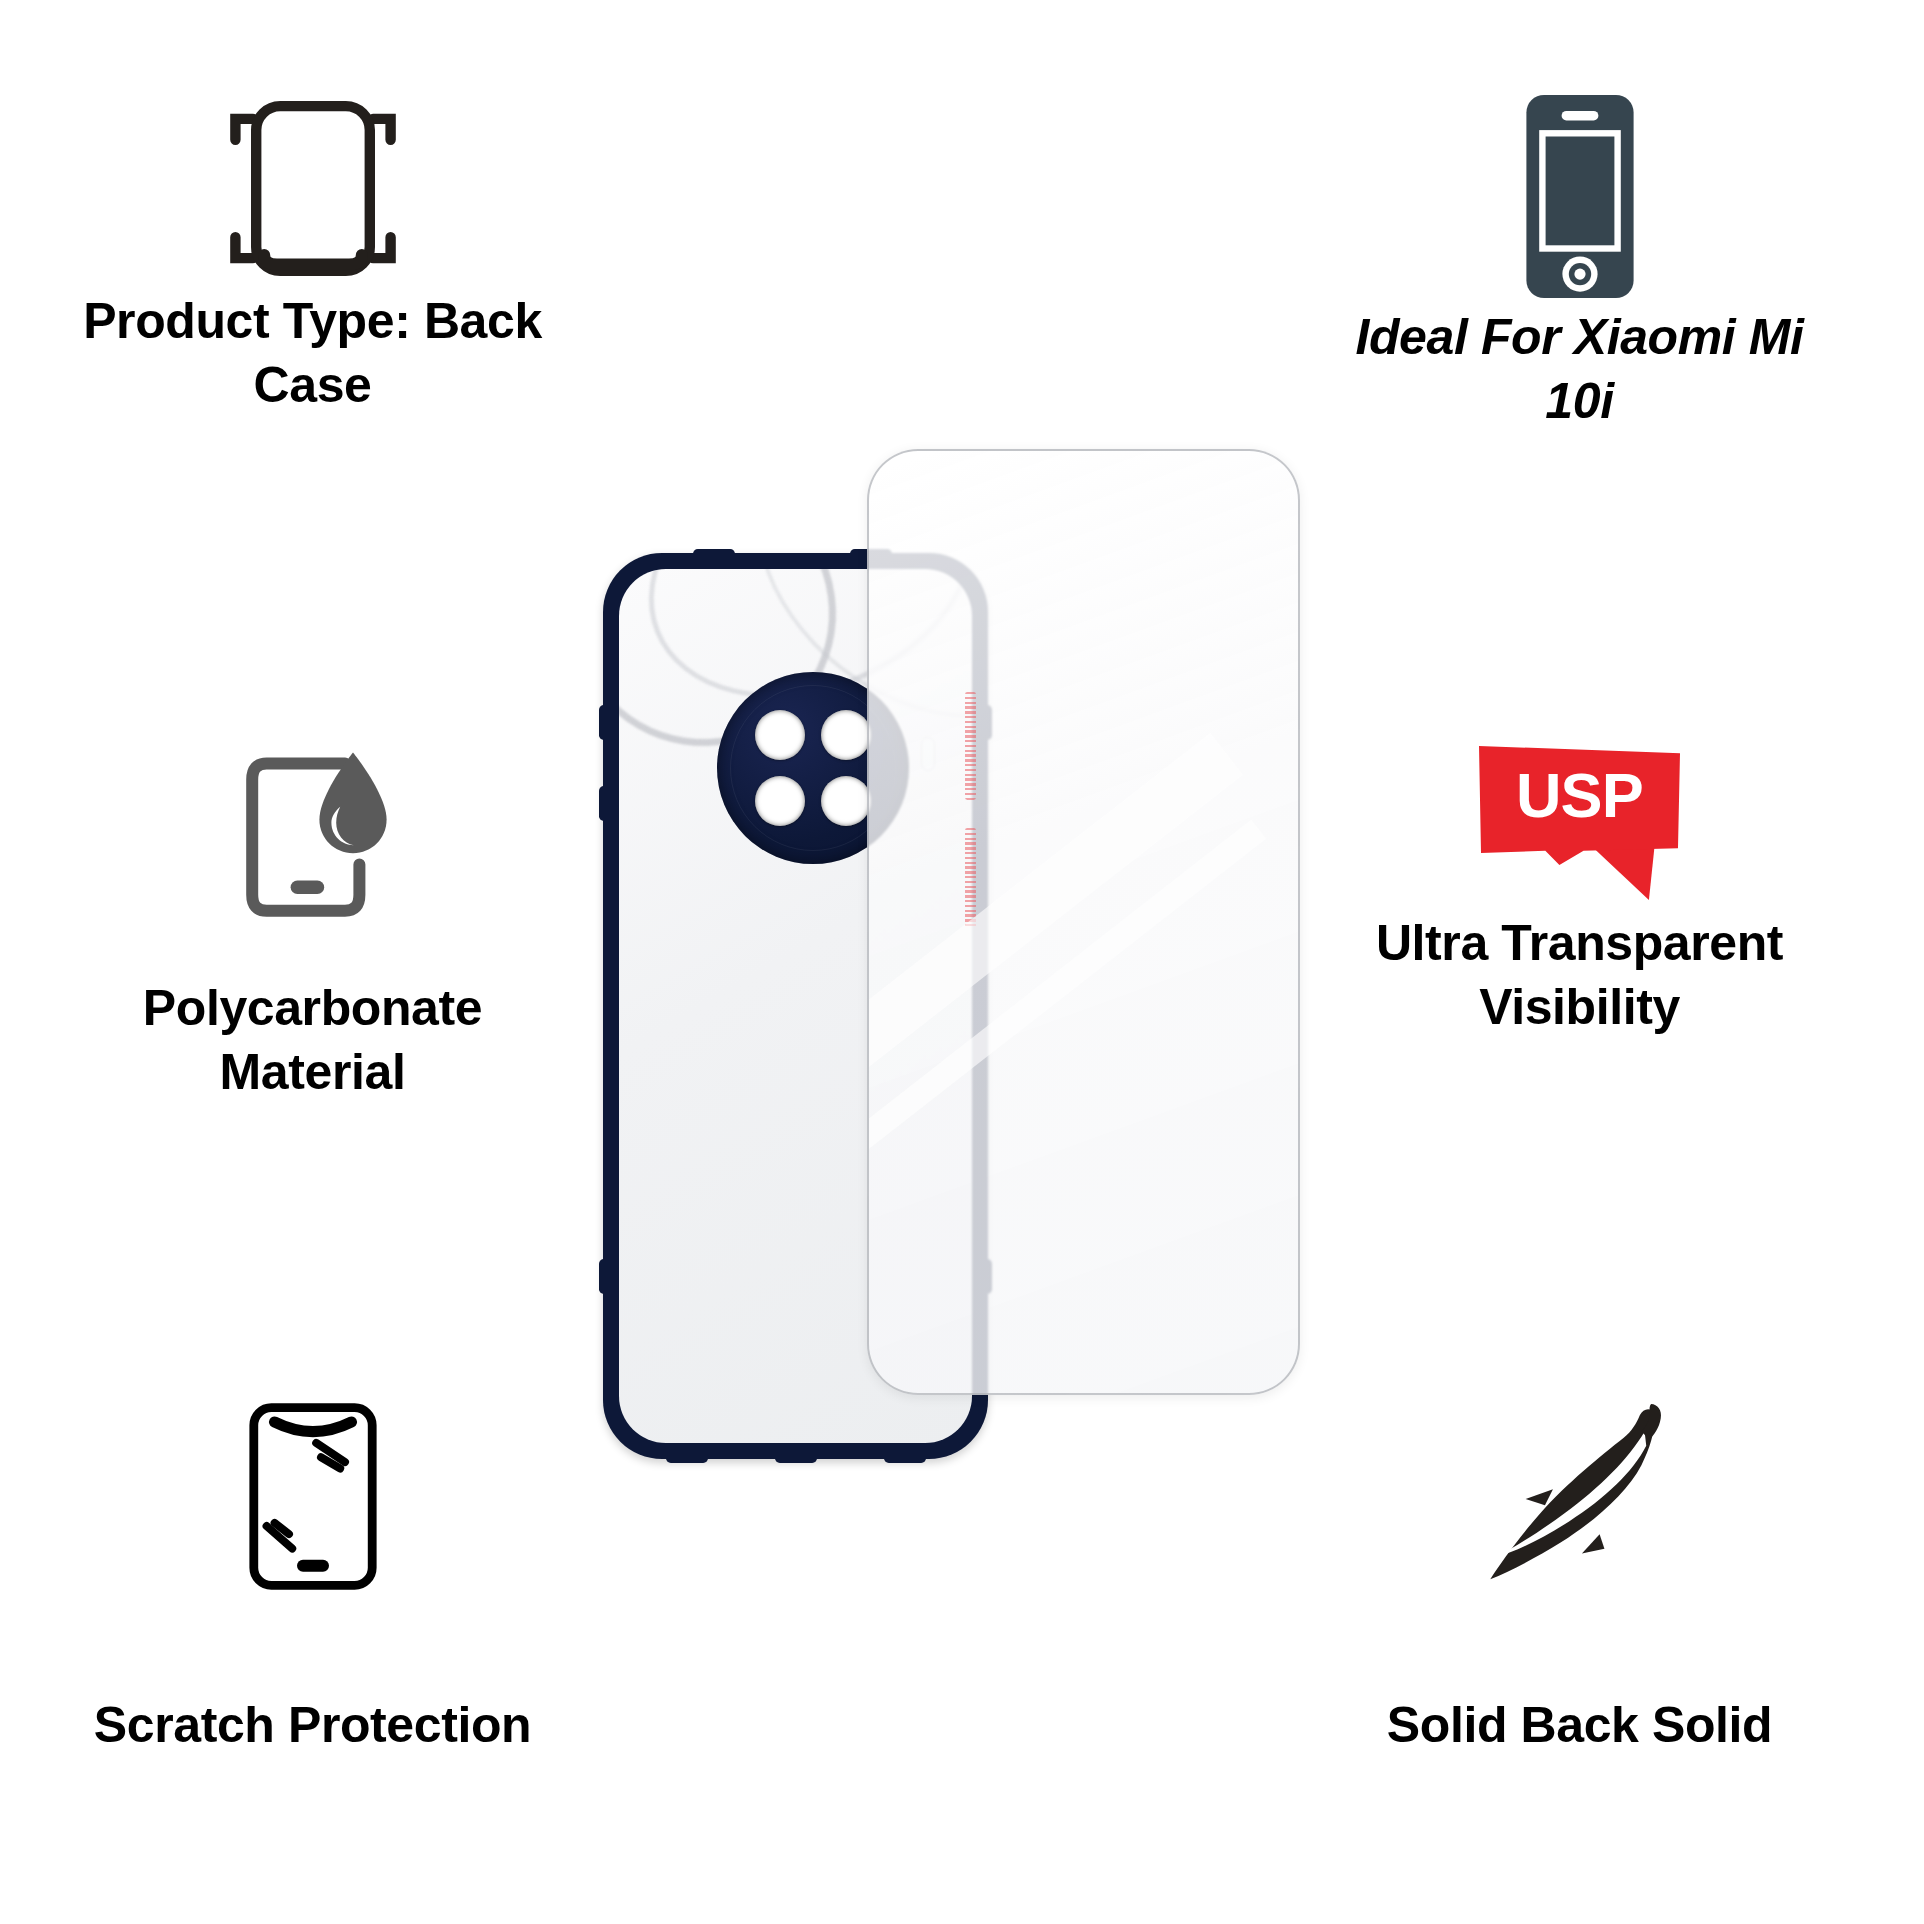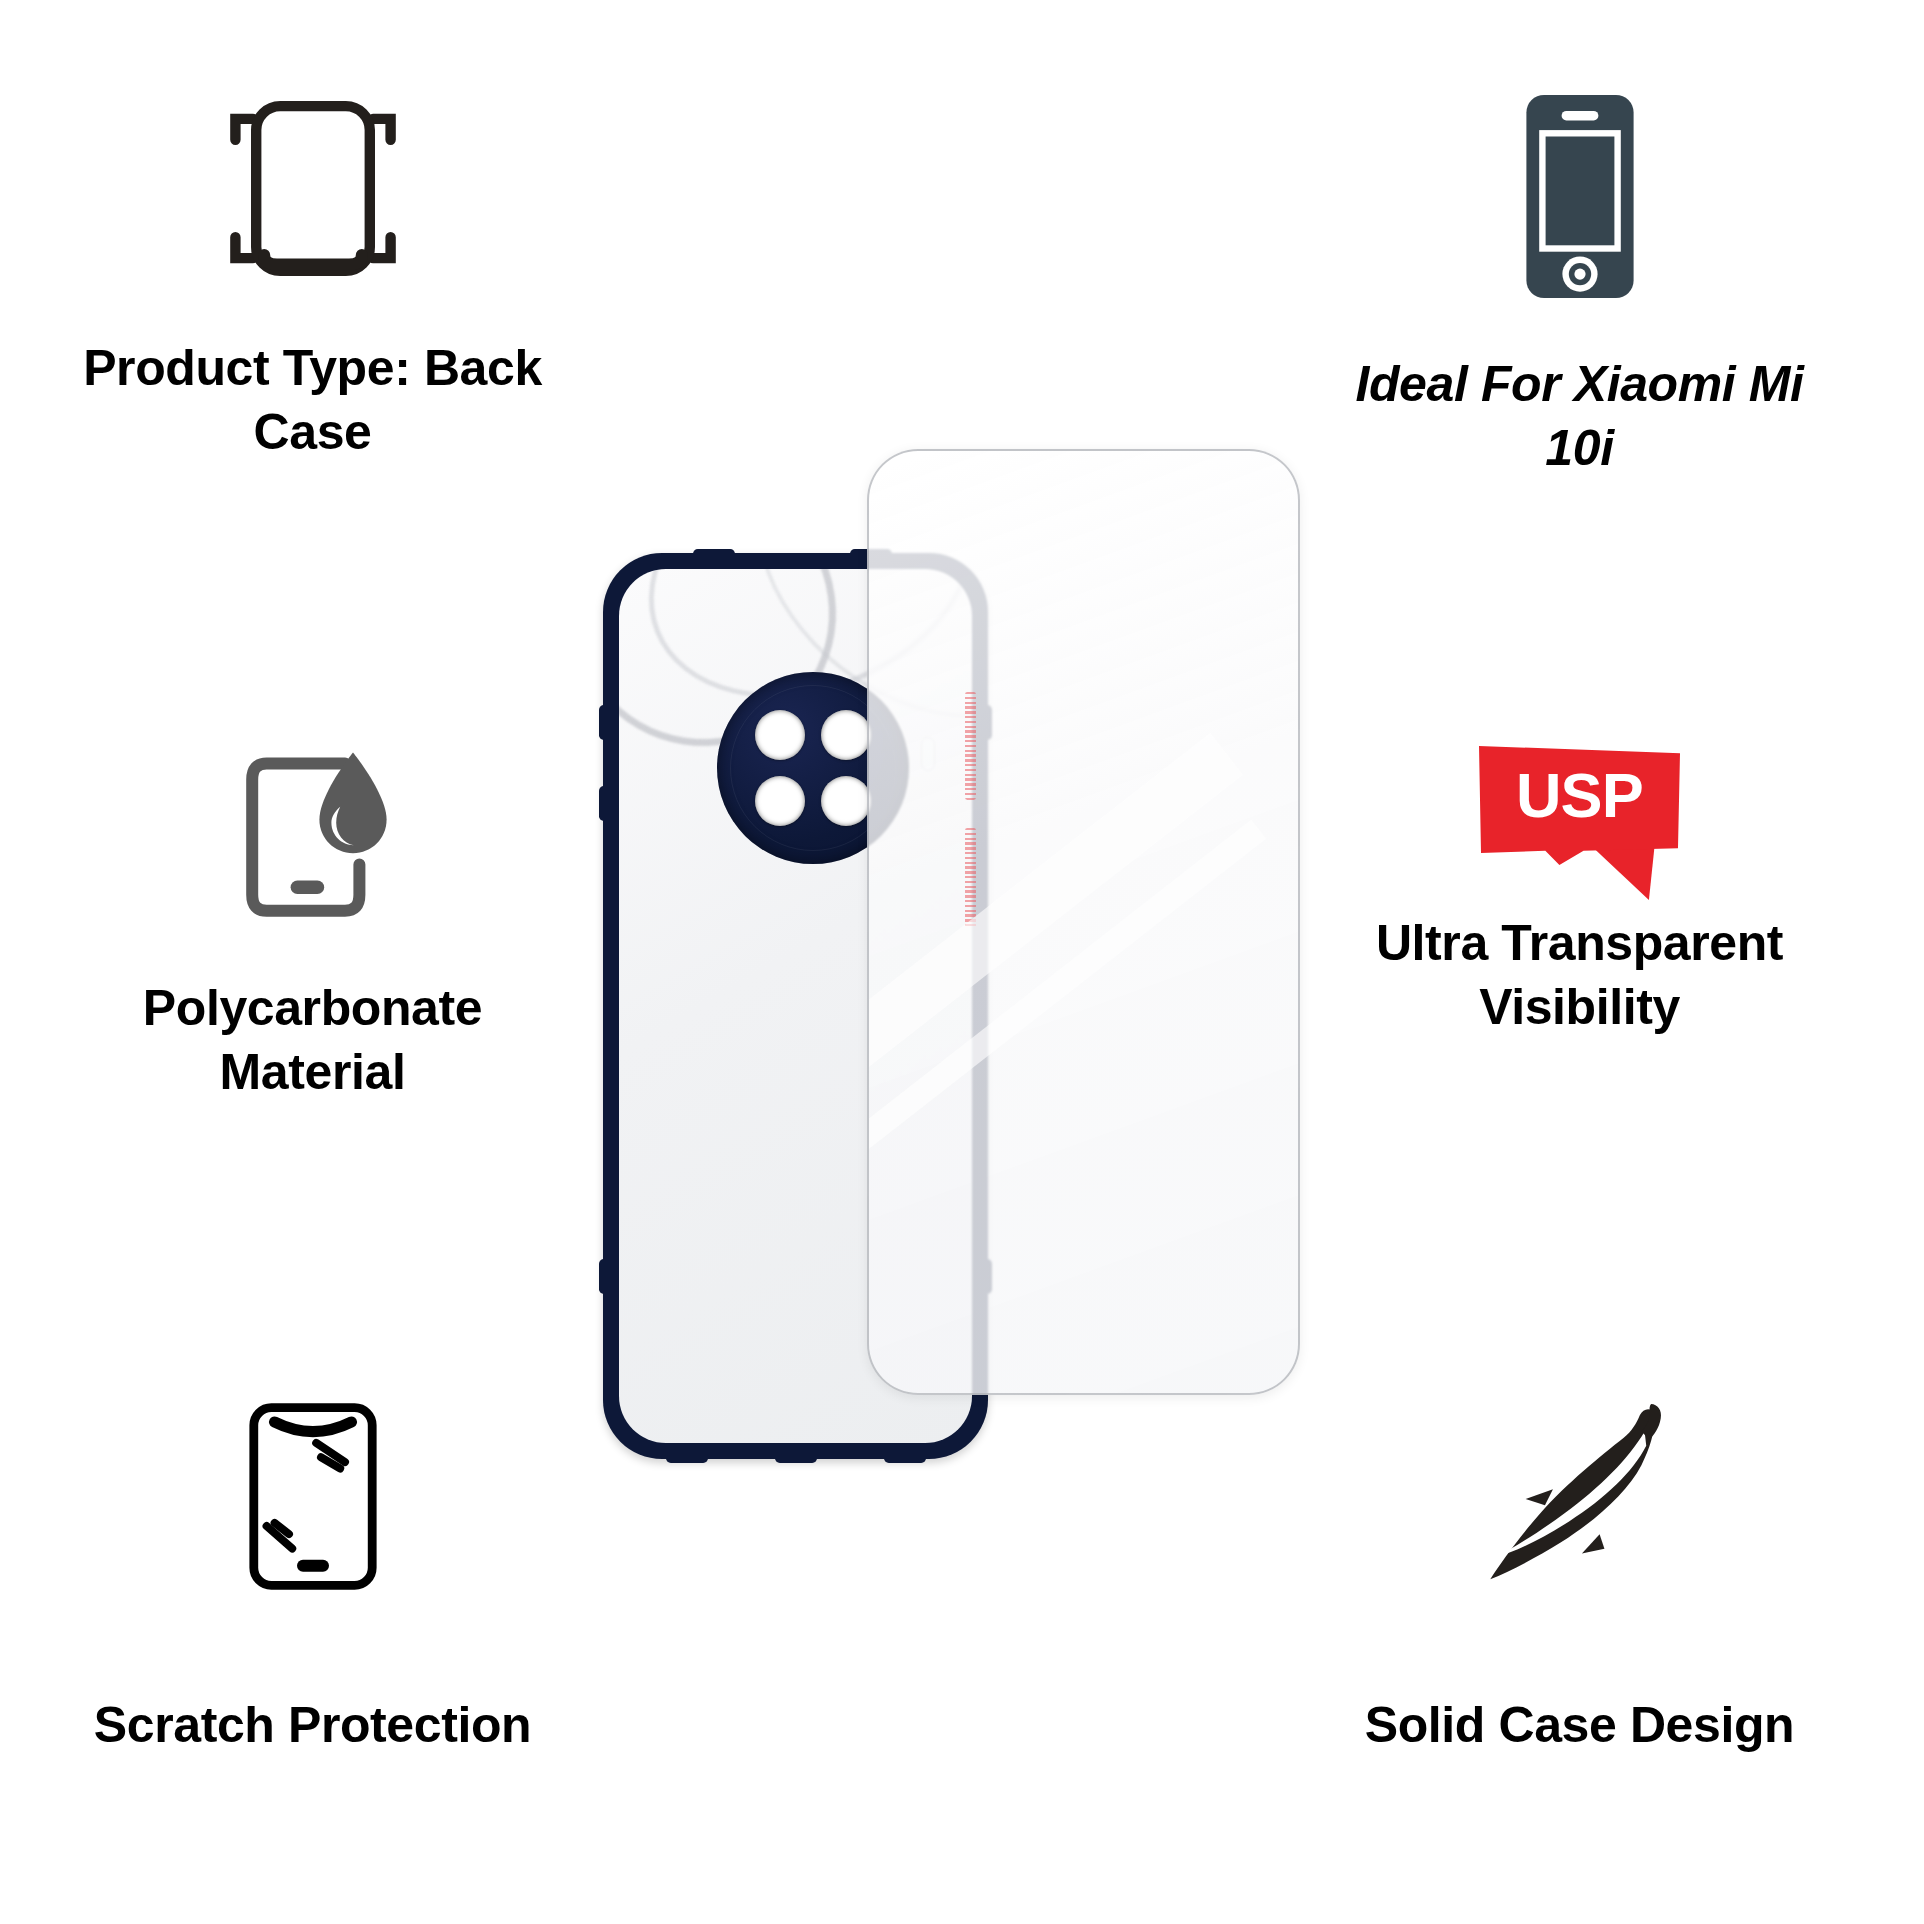--- a/index.html
+++ b/index.html
@@ -43,21 +43,21 @@
   
   #f-product-type { left:32px;  top:88px;  }
   #f-material     { left:32px;  top:746px;  }
   #f-scratch      { left:32px;  top:1396px; }
   
   #f-ideal-for    { left:1299px; top:88px;font-style:italic;  }
   #f-transparent  { left:1299px; top:746px;  }
   #f-solid-back   { left:1299px; top:1396px; }
 
   #f-product-type .feature-label,
-  #f-ideal-for   .feature-label { margin-top:47px; }
+  #f-ideal-for   .feature-label { }
   #f-material    .feature-label,
   #f-transparent .feature-label { margin-top:46px; }
   #f-scratch     .feature-label,
   #f-solid-back  .feature-label { margin-top:96px; }
 
   
   #product {
     position:absolute;
     left:561px; top:449px;
     width:810px; height:1091px;
@@ -323,21 +323,21 @@
                    C44 194 78 178 112 156 C156 128 192 94 208 62 Z" fill="#ffffff"></path>
 
           <path d="M92 116 L58 128 L82 136 Z"></path>
           <path d="M150 172 L128 196 L156 190 Z"></path>
 
           <path d="M214 10 C222 10 228 18 226 28 C224 40 218 48 212 54
                    L202 44 C208 38 212 30 212 22 C212 16 212 12 214 10 Z"></path>
         </g>
       </svg>
     </div>
-    <div class="feature-label">Solid Case Design</div>
+    <div class="feature-label">Solid Back Solid</div>
   </div>
 
   <div id="product">
 
     <div class="case-shell">
 
       <div class="bump left" style="top:152px;"></div>
       <div class="bump left" style="top:233px;"></div>
       <div class="bump left" style="top:706px;"></div>
       <div class="bump right" style="top:152px;"></div>

